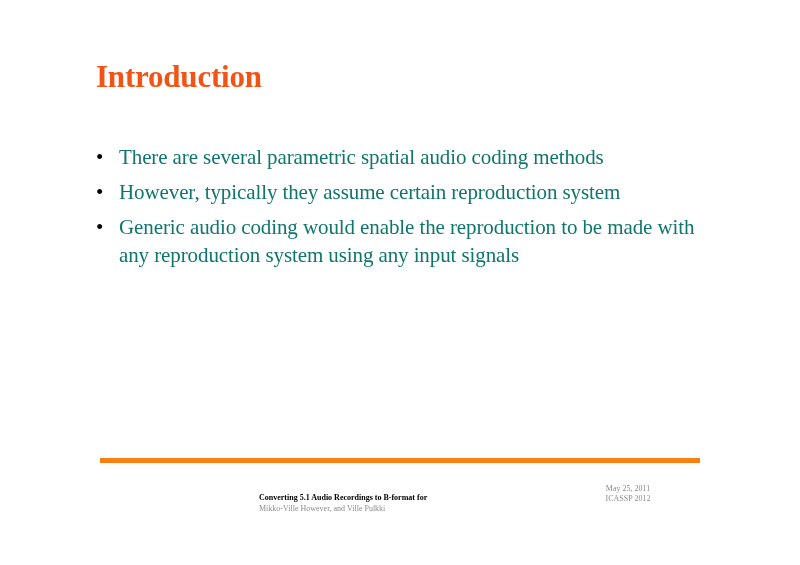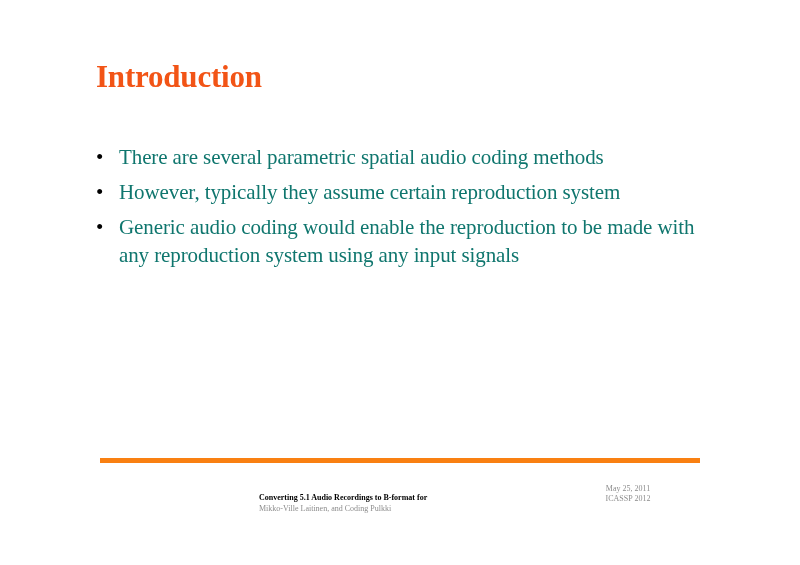--- a/index.html
+++ b/index.html
@@ -170,21 +170,21 @@
 
   </div>
 
   <div class="footer-rule"></div>
 
   <div class="footer">
 
 
     <div class="footer-center">
       <div class="paper-title-line">Converting 5.1 Audio Recordings to B-format for</div>
-      <div class="paper-authors">Mikko-Ville Laitinen, and Coding Pulkki</div>
+      <div class="paper-authors">Mikko-Ville However, and Ville Pulkki</div>
     </div>
 
     <div class="footer-right">
       <div>May 25, 2011</div>
       <div>ICASSP 2012</div>
     </div>
 
   </div>
 
 </div>

